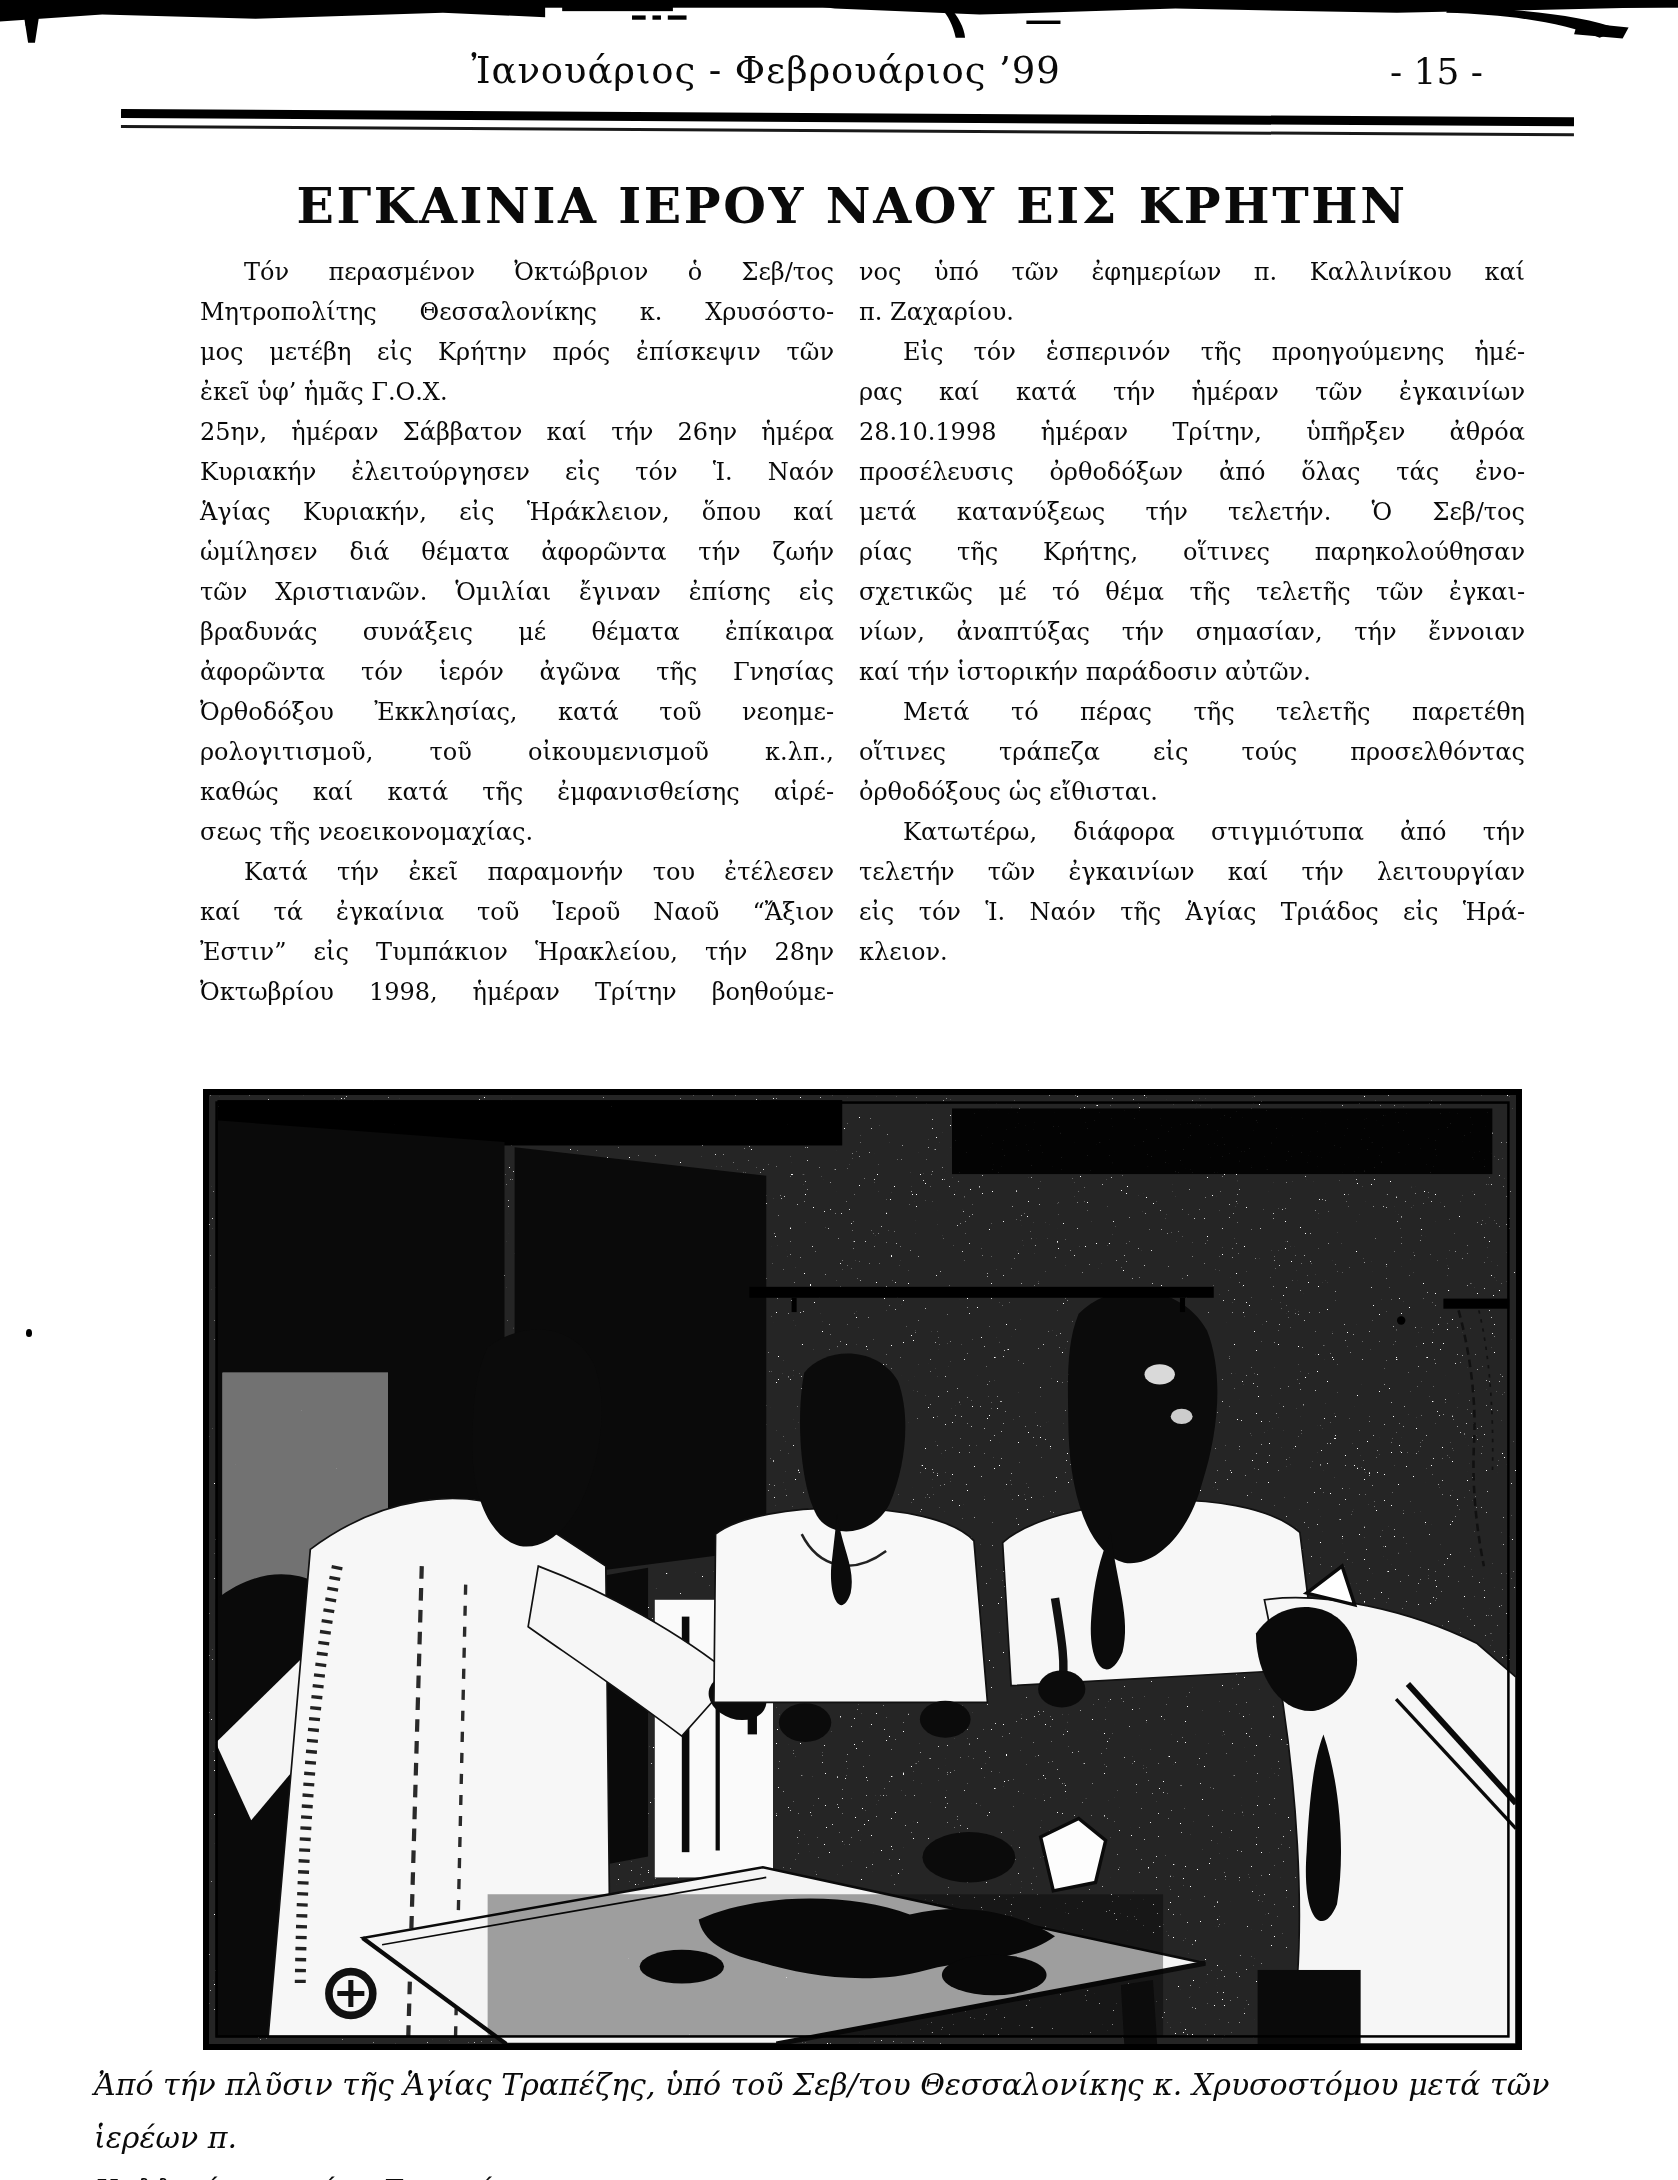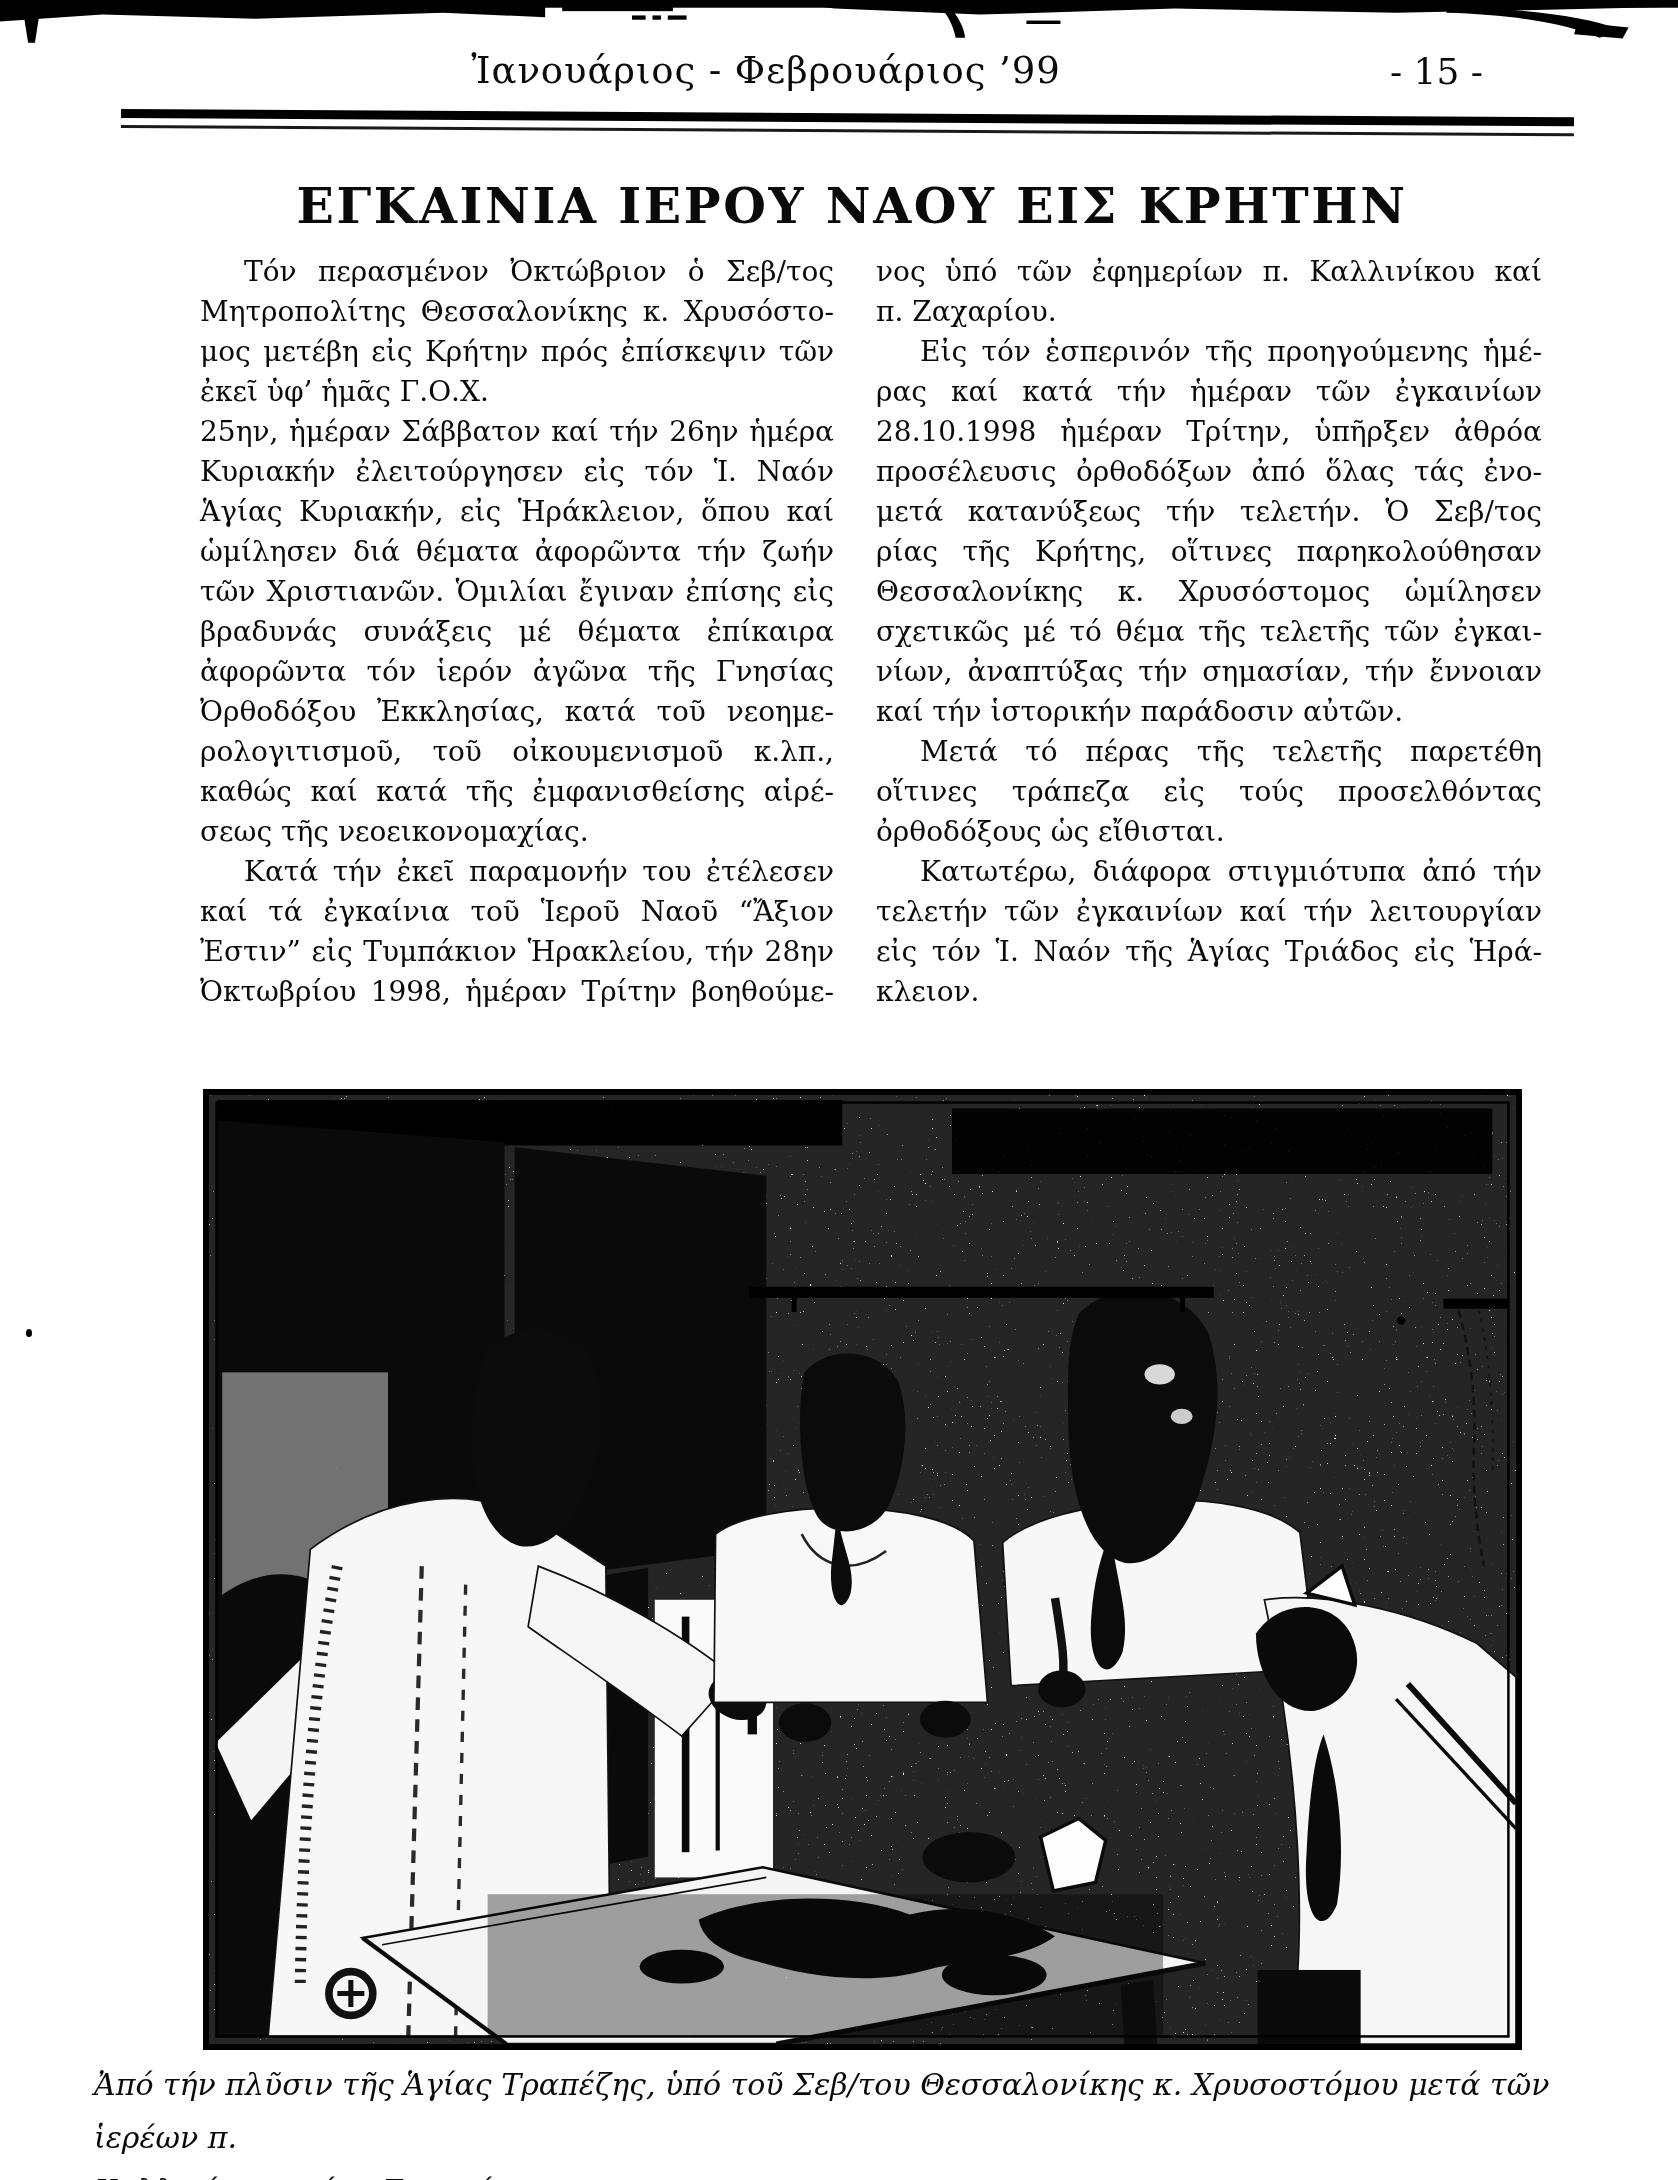--- a/index.html
+++ b/index.html
@@ -30,22 +30,22 @@
   .rule-thin{height:2.6px;background:#1a1a1a;margin-top:6.8px;}
 
   .title{
     position:absolute;top:164px;left:0;width:100%;
     margin:13px;text-align:center;
     font-size:49px;font-weight:bold;letter-spacing:2.6px;
   }
 
   .columns{
     position:absolute;top:252px;left:200px;
-    display:flex;gap:42px;
-    font-size:28px;
+    display:flex;gap:25px;
+    font-size:24px;
   }
   .col{line-height:40px;}
   .col-left{width:634px;}
   .col-right{width:666px;}
   .tline{width:100%;}
   .tline.just{text-align:justify;text-align-last:justify;}
   .tline.indent{text-indent:44px;}
 
   .photo{
     position:absolute;left:203px;top:1089px;
@@ -122,21 +122,20 @@
       </div>
     <div class="col col-right">
         <div class="tline just">νος ὑπό τῶν ἐφημερίων π. Καλλινίκου καί</div>
         <div class="tline">π. Ζαχαρίου.</div>
         <div class="tline indent just">Εἰς τόν ἑσπερινόν τῆς προηγούμενης ἡμέ-</div>
         <div class="tline just">ρας καί κατά τήν ἡμέραν τῶν ἐγκαινίων</div>
         <div class="tline just">28.10.1998 ἡμέραν Τρίτην, ὑπῆρξεν ἀθρόα</div>
         <div class="tline just">προσέλευσις ὀρθοδόξων ἀπό ὅλας τάς ἐνο-</div>
         <div class="tline just">μετά κατανύξεως τήν τελετήν. Ὁ Σεβ/τος</div>
         <div class="tline just">ρίας τῆς Κρήτης, οἵτινες παρηκολούθησαν</div>
-        <div class="tline just">Θεσσαλονίκης κ. Χρυσόστομος ὡμίλησεν</div>
         <div class="tline just">σχετικῶς μέ τό θέμα τῆς τελετῆς τῶν ἐγκαι-</div>
         <div class="tline just">νίων, ἀναπτύξας τήν σημασίαν, τήν ἔννοιαν</div>
         <div class="tline">καί τήν ἱστορικήν παράδοσιν αὐτῶν.</div>
         <div class="tline indent just">Μετά τό πέρας τῆς τελετῆς παρετέθη</div>
         <div class="tline just">οἵτινες τράπεζα εἰς τούς προσελθόντας</div>
         <div class="tline">ὀρθοδόξους ὡς εἴθισται.</div>
         <div class="tline indent just">Κατωτέρω, διάφορα στιγμιότυπα ἀπό τήν</div>
         <div class="tline just">τελετήν τῶν ἐγκαινίων καί τήν λειτουργίαν</div>
         <div class="tline just">εἰς τόν Ἱ. Ναόν τῆς Ἁγίας Τριάδος εἰς Ἡρά-</div>
         <div class="tline">κλειον.</div>

